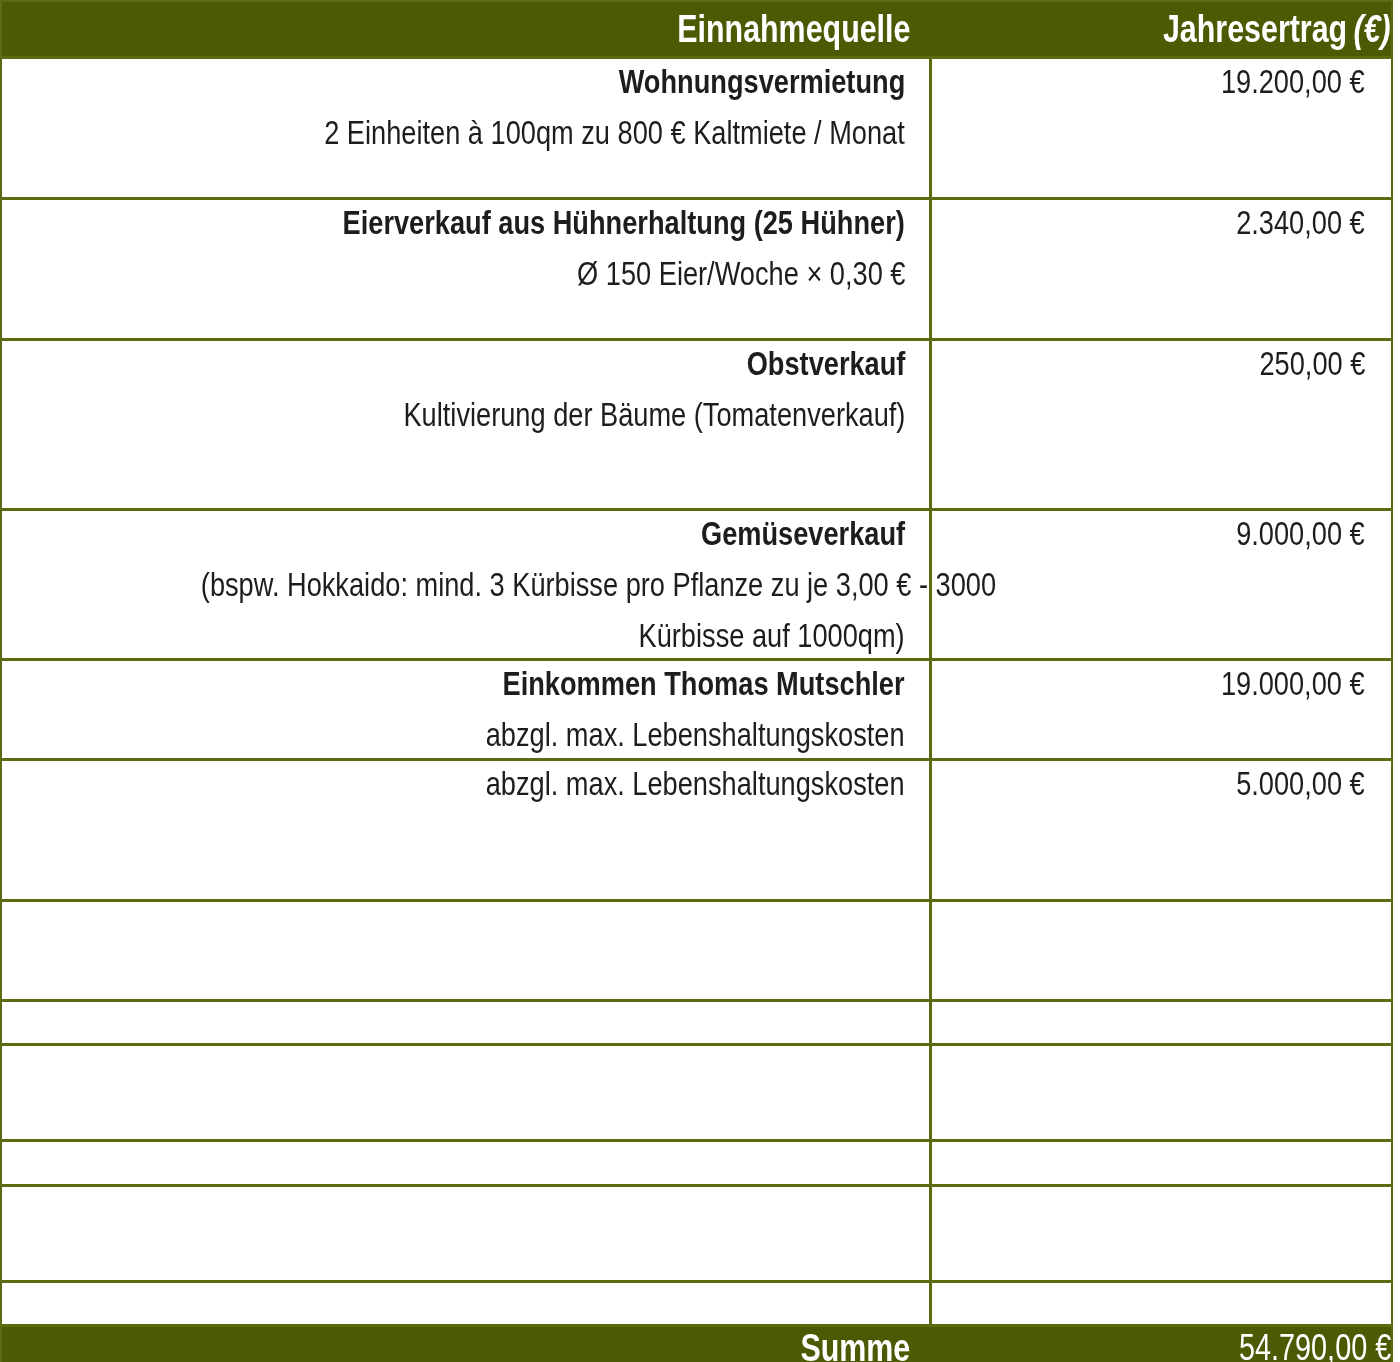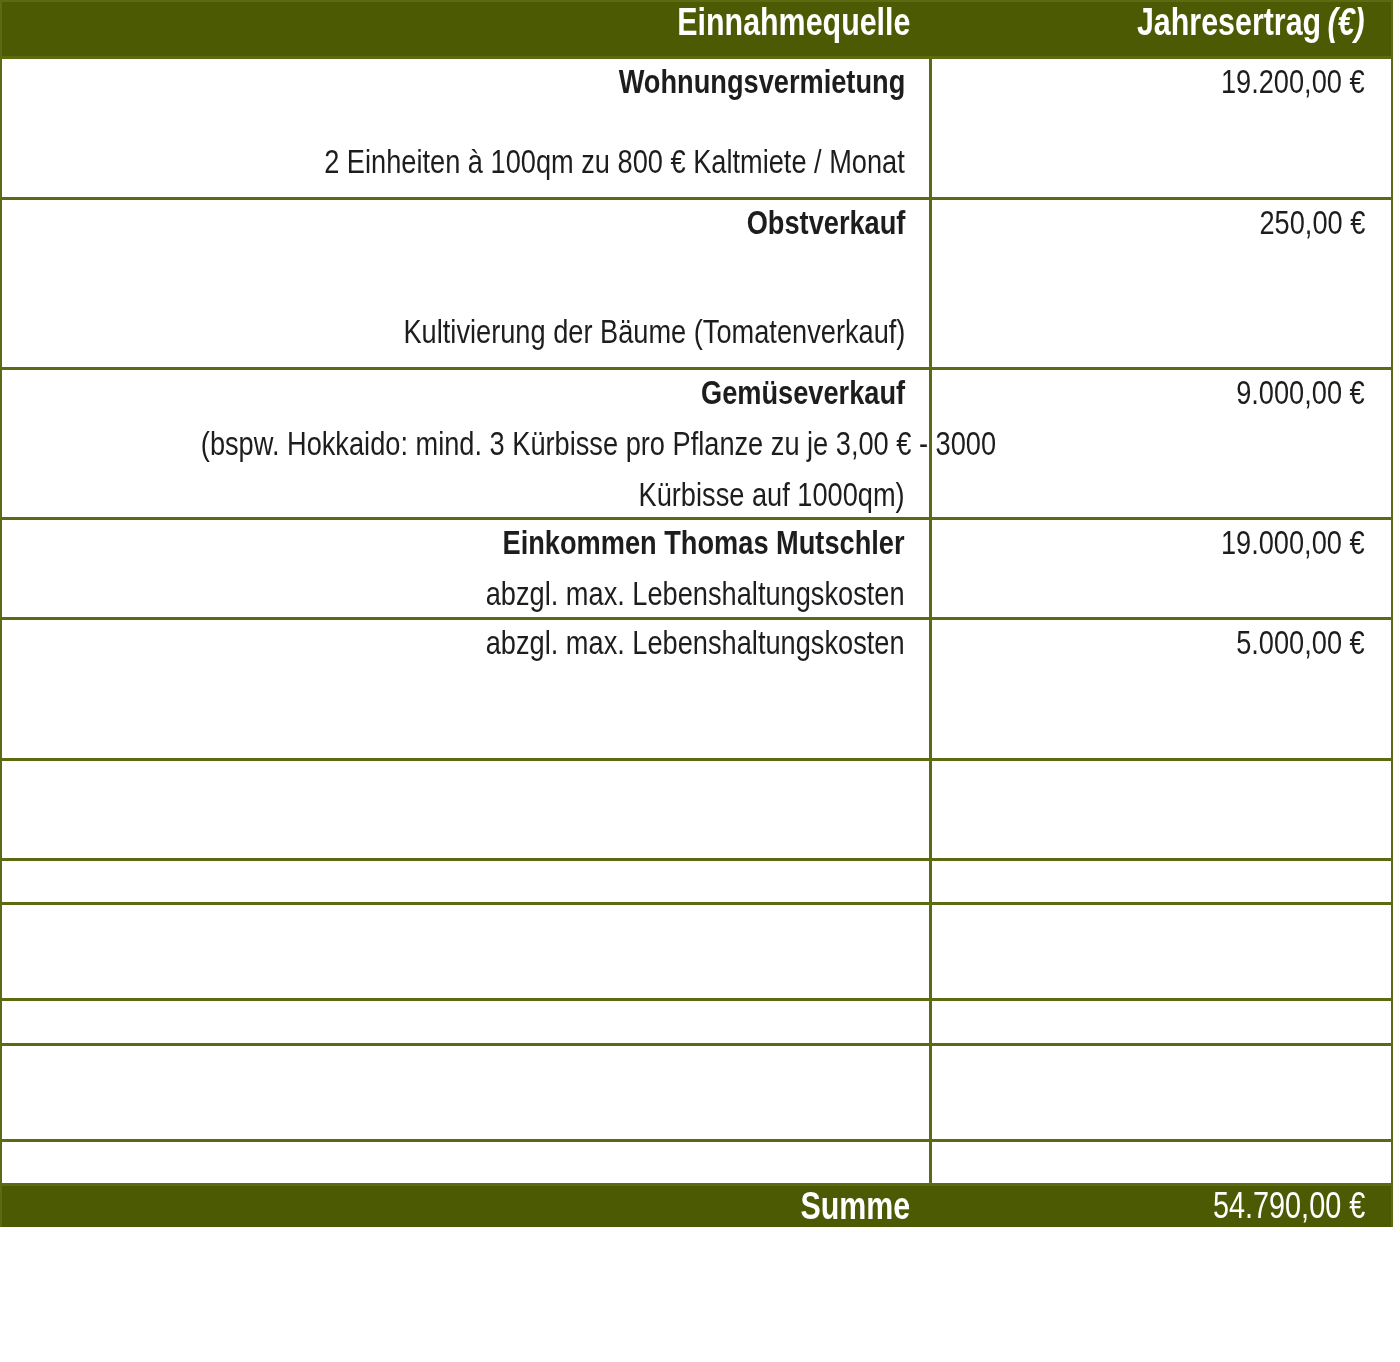--- a/index.html
+++ b/index.html
@@ -17,41 +17,41 @@
   }
   .sheet{
     width:1393px;
     border-left:2px solid var(--line);
     border-right:2px solid var(--line);
     border-top:2px solid var(--line);
   }
   
   .bar{
     display:flex;
-    align-items:flex-start;
+    align-items:center;
     background:var(--olive);
     color:#ffffff;
   }
   .bar.header{height:54px;}
   .bar.footer{height:44px;border-top:3px solid var(--line);}
   .hc1{width:933px;text-align:right;padding-right:25px;}
-  .hc2{flex:1;text-align:right;padding-right:26px;}
+  .hc2{flex:1;text-align:right;}
   .bar .cnd{font-size:38px;font-weight:700;line-height:40px;}
   .bar.footer .value-cnd{font-size:36px;font-weight:400;line-height:40px;}
   .it{font-style:italic;margin-left:8px;}
   
   .grid .row{
     display:flex;
     border-top:3px solid var(--line);
     background:#ffffff;
   }
   .c1{
     width:930px;
     border-right:3px solid var(--line);
-    display:flex;flex-direction:column;justify-content:space-between;
+    display:flex;flex-direction:column;justify-content:flex-start;
     padding:0 24px 7px 0;
   }
   .c2{
     flex:1;
     display:flex;flex-direction:column;
     padding:0 26px 7px 0;
   }
   .h141{height:141px;} .h140{height:170px;} .h142{height:150px;}
   .h93{height:100px;}  .h96{height:96px;}
   .h44{height:44px;}  .h45{height:45px;}
@@ -87,20 +87,29 @@
     <div class="row h141">
       <div class="c1">
         <div class="line title"><span class="cnd">Wohnungsvermietung</span></div>
         <div class="line sub"><span class="cnd">2 Einheiten à 100qm zu 800 € Kaltmiete / Monat</span></div>
       </div>
       <div class="c2">
         <div class="line val"><span class="cnd">19.200,00 €</span></div>
       </div>
     </div>
 
+    <div class="row h141">
+      <div class="c1">
+        <div class="line title"><span class="cnd">Eierverkauf aus Hühnerhaltung (25 Hühner)</span></div>
+        <div class="line sub"><span class="cnd">Ø 150 Eier/Woche × 0,30 €</span></div>
+      </div>
+      <div class="c2">
+        <div class="line val"><span class="cnd">2.340,00 €</span></div>
+      </div>
+    </div>
 
     <div class="row h140">
       <div class="c1">
         <div class="line title"><span class="cnd">Obstverkauf</span></div>
         <div class="line sub"><span class="cnd">Kultivierung der Bäume (Tomatenverkauf)</span></div>
       </div>
       <div class="c2">
         <div class="line val"><span class="cnd">250,00 €</span></div>
       </div>
     </div>

